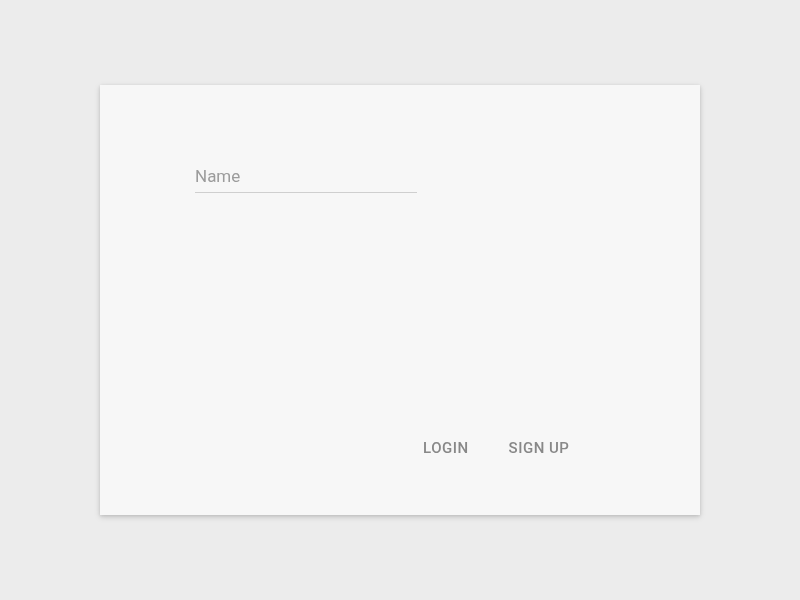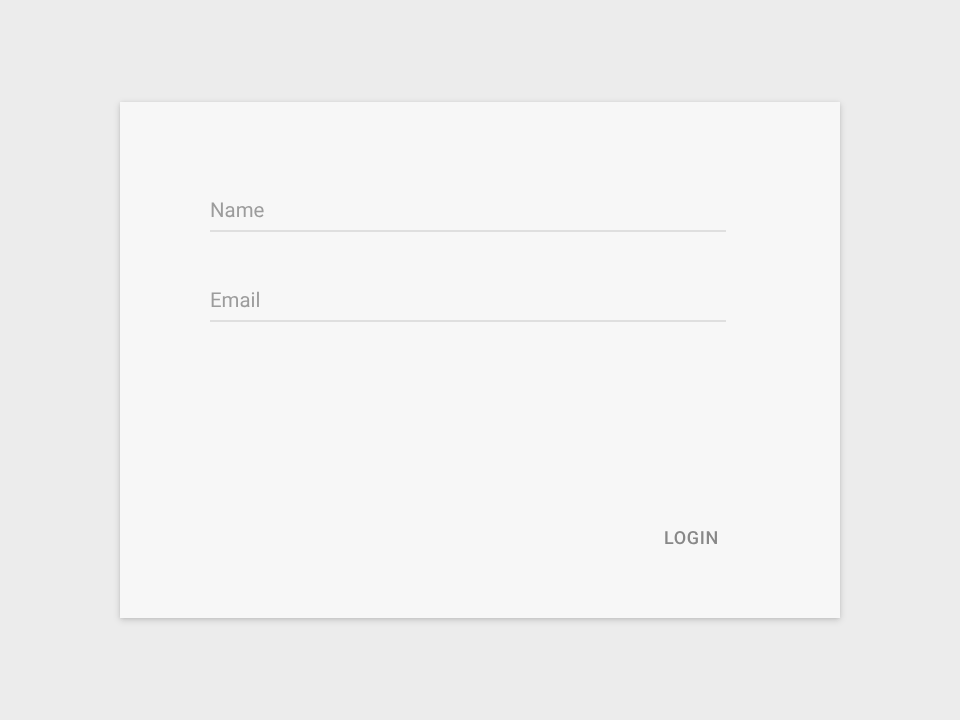--- a/index.html
+++ b/index.html
@@ -14,23 +14,23 @@
       display: flex;
       align-items: center;
       justify-content: center;
       font-family: -apple-system, BlinkMacSystemFont, "Segoe UI", Roboto, "Helvetica Neue", Arial, sans-serif;
     }
     .card {
       width: 600px;
       height: 430px;
       background: #f7f7f7;
       box-shadow: 0 2px 6px rgba(0,0,0,0.15), 0 1px 3px rgba(0,0,0,0.1);
-      padding: 75px 95px 40px 75px;
+      padding: 75px 95px 40px 95px;
       display: flex;
-      flex-direction: column;
+      flex-direction: row;
     }
     .field {
       margin-bottom: 42px;
     }
     .field input {
       width: 100%;
       border: none;
       border-bottom: 1px solid #cfcfcf;
       background: transparent;
       font-size: 17px;
@@ -53,29 +53,26 @@
     .actions button {
       background: none;
       border: none;
       font-size: 15px;
       font-weight: 500;
       color: #888;
       letter-spacing: 0.5px;
       cursor: pointer;
       padding: 8px 6px;
       font-family: inherit;
-      margin-left: 32px;
     }
   </style>
 </head>
 <body>
 
 <div class="card">
   <div class="field">
     <input type="text" placeholder="Name" style="">
   </div>
-  <div class="field">
-    <input type="text" placeholder="Email" style="">
-  </div>
   <div class="actions">
     <button>LOGIN</button>
+    <button>SIGN UP</button>
   </div>
 </div>
 
 </body></html>

